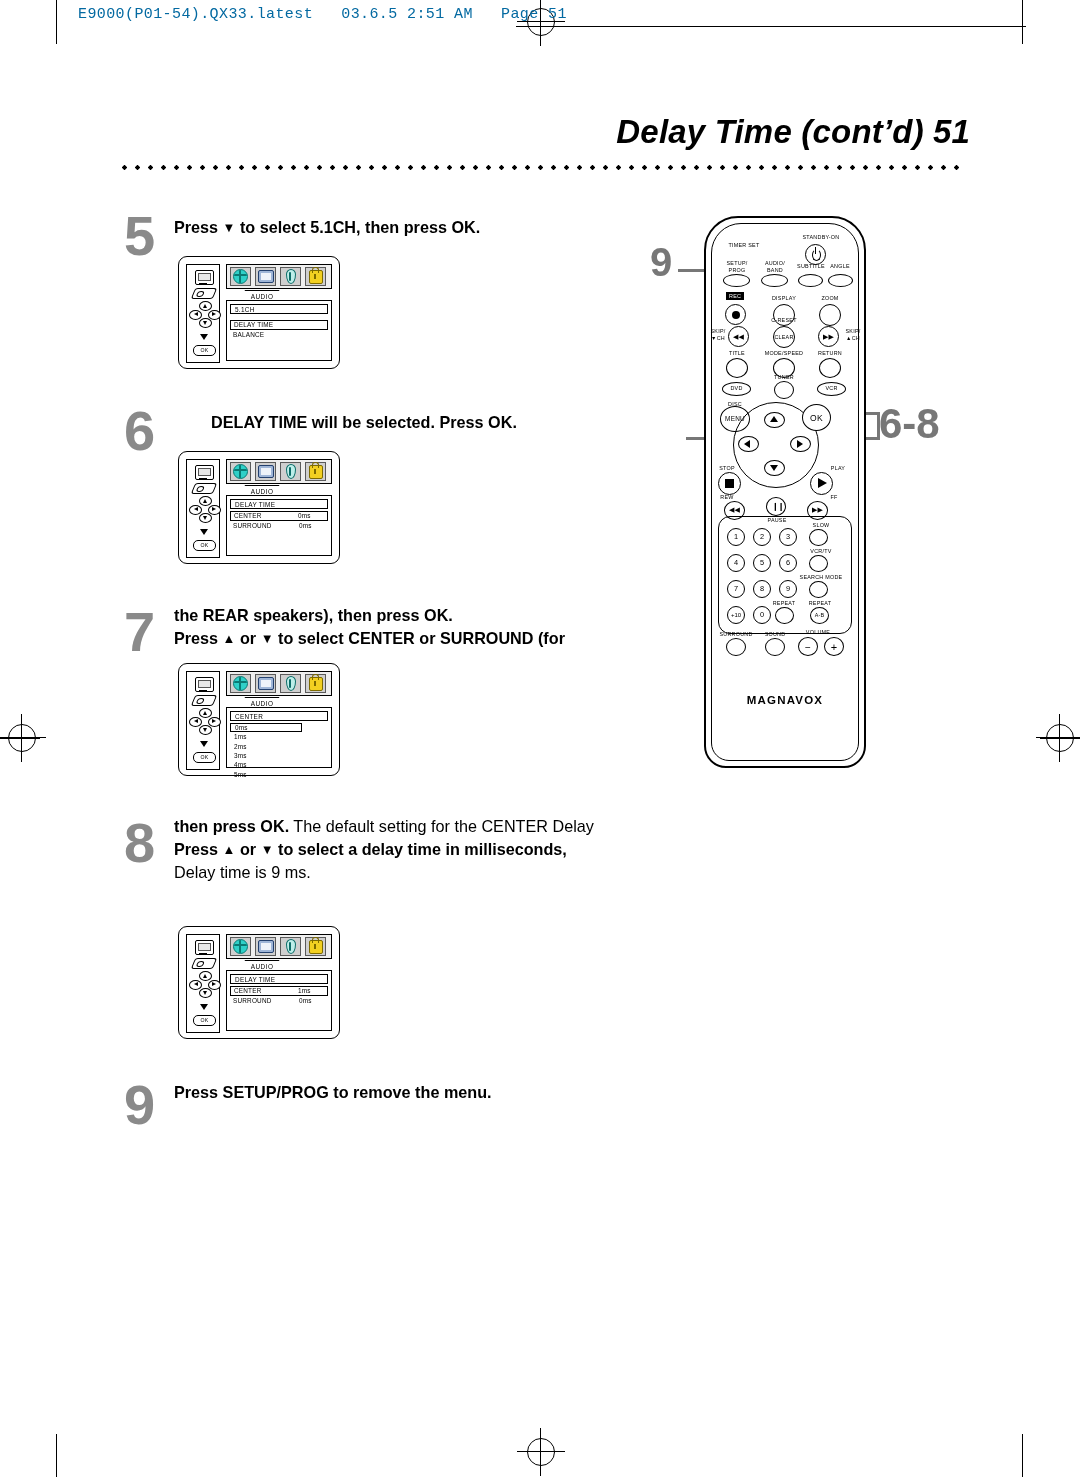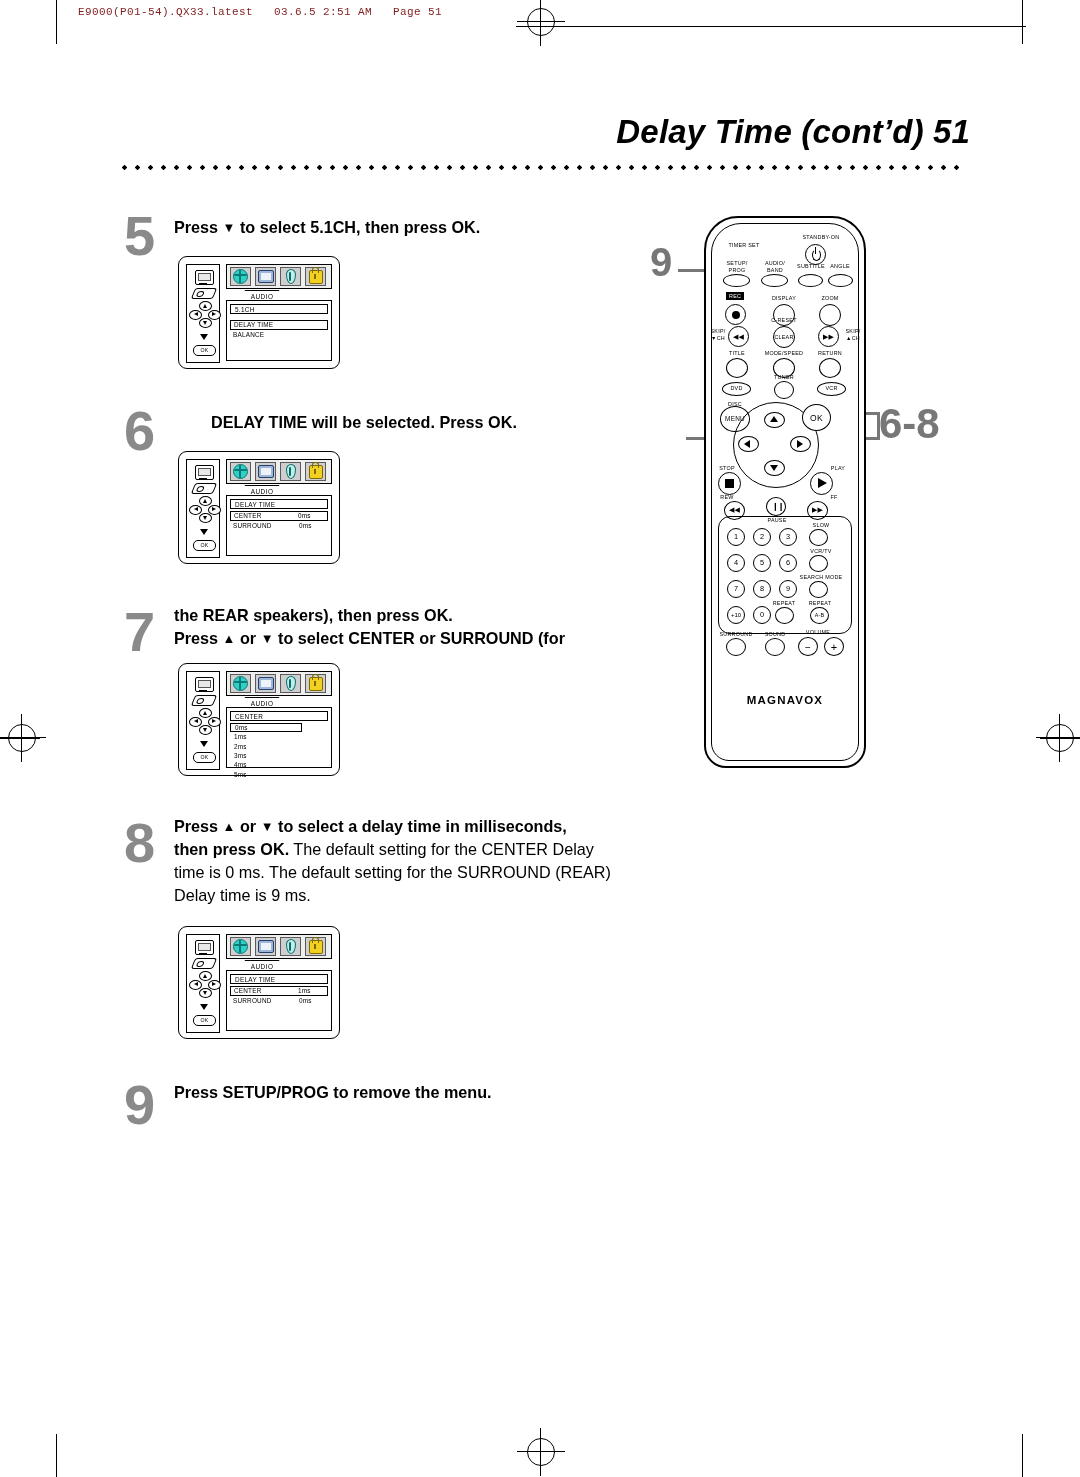--- a/index.html
+++ b/index.html
@@ -6,21 +6,21 @@
   body{width:1080px;height:1477px;position:relative;
        font-family:"Liberation Sans",sans-serif;color:#000;}
 
   
   .crop{position:absolute;background:#000;}
   .reg{position:absolute;border:1.4px solid #000;border-radius:50%;}
   .reg .h,.reg .v{position:absolute;background:#000;}
 
   
   .slug{position:absolute;left:78px;top:6px;font-family:"Liberation Mono",monospace;
-        font-size:11px;letter-spacing:.4px;white-space:pre;color:#7f1d1d;}
+        font-size:15px;letter-spacing:.4px;white-space:pre;color:#0369a1;}
   .slugrule{position:absolute;height:1.3px;background:#000;}
 
   
   .title{position:absolute;right:110px;top:113px;font-size:33px;font-weight:bold;
          font-style:italic;letter-spacing:.2px;white-space:nowrap;}
   .title .pg{font-style:italic;font-weight:bold;margin-left:9px;}
   .dotrule{position:absolute;left:118px;top:163px;width:845px;height:9px;
            background-image:radial-gradient(circle,#000 2.1px,rgba(0,0,0,0) 2.3px);
            background-size:13px 9px;background-position:0 0;background-repeat:repeat-x;}
 
@@ -325,23 +325,22 @@
         <div class="listrow">4ms</div>
         <div class="listrow">5ms</div>
       </div>
     </div>
   </div>
 </div>
 
 <div class="step">
   <div class="stepnum" style="left:124px;top:815px;">8</div>
   <div class="steptxt" style="left:174px;top:815px;width:530px;">
+    <div><b>then press OK.</b> <span class="reg2">The default setting for the CENTER Delay</span></div>
     <div><b>Press <span class="ar">▲</span> or <span class="ar">▼</span> to select a delay time in milliseconds,</b></div>
-    <div><b>then press OK.</b> <span class="reg2">The default setting for the CENTER Delay</span></div>
-    <div class="reg2">time is 0 ms. The default setting for the SURROUND (REAR)</div>
     <div class="reg2">Delay time is 9 ms.</div>
   </div>
   <div class="osd" style="left:178px;top:926px;">
     <div class="osd-inner">
       <div class="rail">
         <div class="tv"></div>
         <div class="tvstand"></div>
         <div class="disc"></div>
         <div class="pad">
           <i class="up"></i>

